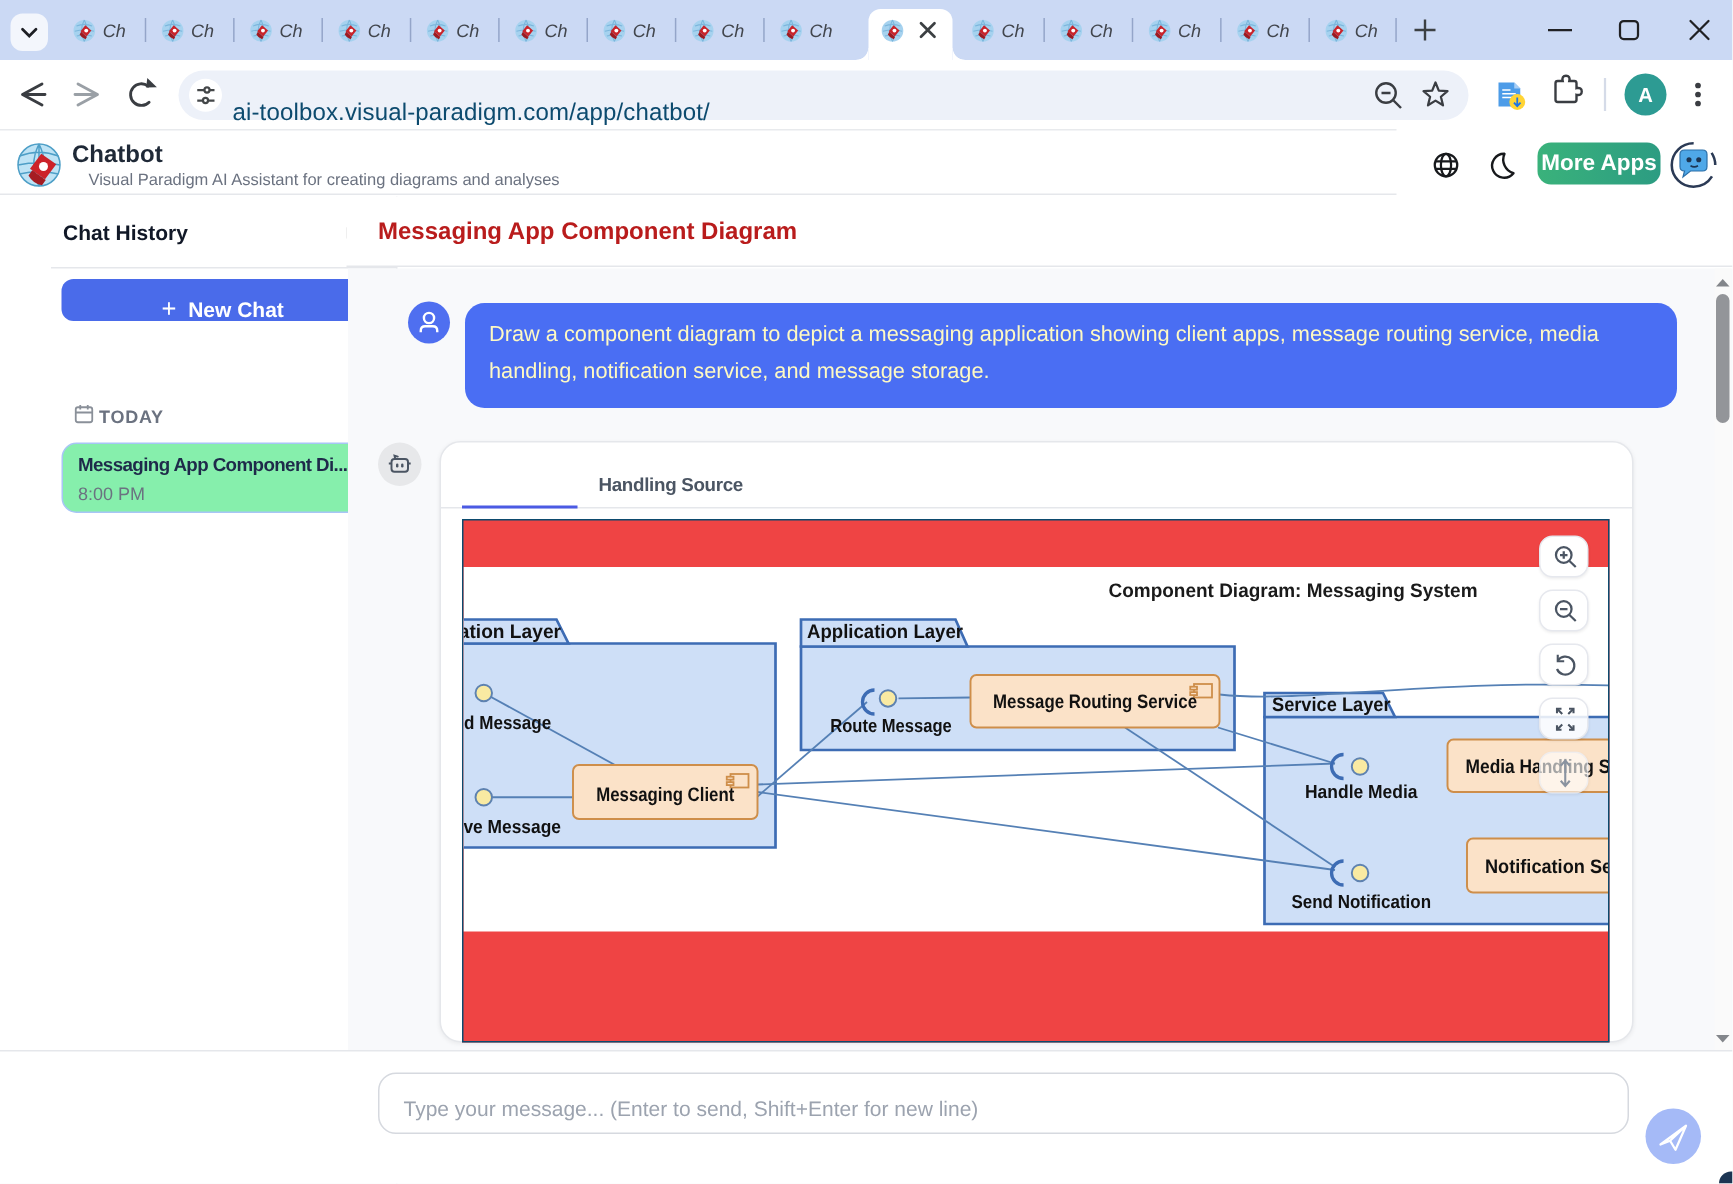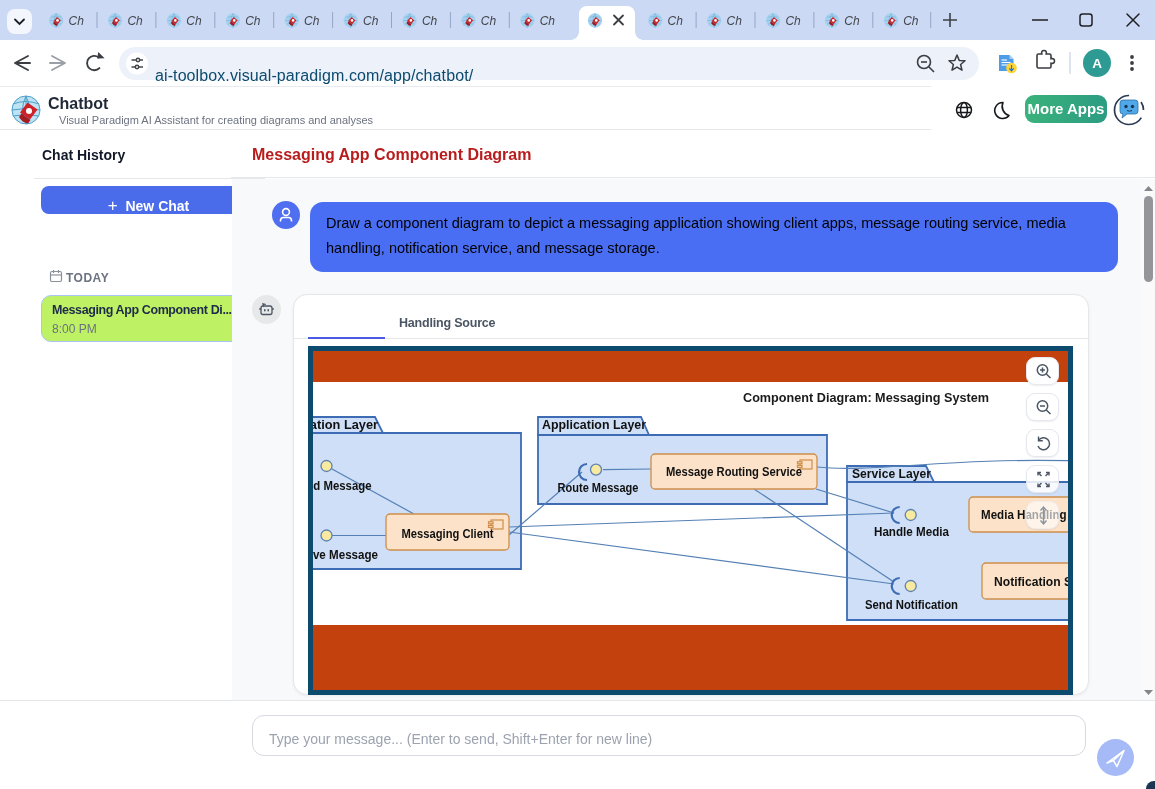--- a/index.html
+++ b/index.html
@@ -19,37 +19,37 @@
 #appsub { position:absolute; left:48px; top:27px; font-size:11px; color:#6B7280;margin-left:11px; }
 #moreapps { position:absolute; left:1025px; top:8px; width:82px; height:28px; border-radius:9px; background:linear-gradient(90deg,#3AB27B,#2C9C82); color:#fff; font-size:15px; font-weight:bold; text-align:center; line-height:28px; }
 
 #sidebar { position:absolute; left:0; top:131px; width:231px; height:658px; background:#fff; border-right:1px solid #E5E7EB;margin-left:34px; }
 #sbtitle { position:absolute; left:8px; top:16px; font-size:14px; font-weight:bold; color:#111827; }
 #sbhr { position:absolute; left:0; top:46.5px; width:230px; height:1px; background:#E5E7EB; }
 #newchat { position:absolute; left:7px; top:55px; width:215px; height:28px; background:#4A6BEA; border-radius:8px; color:#fff; text-align:center; font-size:14px; font-weight:bold; line-height:39px; }
 #searchbox { position:absolute; left:7px; top:91px; width:215px; height:33px; border:1px solid #D8DBE0; border-radius:10px; background:#fff; }
 #searchbox span { position:absolute; left:12px; top:8px; font-size:14px; color:#9CA3AF; }
 #todayrow { position:absolute; left:32px; top:140px; font-size:12px; font-weight:bold; color:#6B7280; letter-spacing:0.5px; }
-#chatitem { position:absolute; left:7px; top:164px; width:250px; height:47px; background:#bef264; border:1px solid #A8C5F6; border-radius:10px; }
+#chatitem { position:absolute; left:7px; top:164px; width:250px; height:47px; background:#86efac; border:1px solid #A8C5F6; border-radius:10px; }
 #chatitem .t1 { position:absolute; left:10px; top:7px; font-size:12.5px; font-weight:bold; color:#1E2A4A; white-space:nowrap; overflow:hidden; width:198px; letter-spacing:-0.4px; }
 #chatitem .t2 { position:absolute; left:10px; top:26px; font-size:12px; color:#6B7280; }
 
 #mainhead { position:absolute; left:231px; top:131px; width:924px; height:47px; background:#fff; border-bottom:1px solid #E5E7EB; }
 #mainhead span { position:absolute; left:21px; top:15px; font-size:16px; font-weight:bold; color:#b91c1c; }
 #chatarea { position:absolute; left:232px; top:179px; width:923px; height:521px; background:#F8F9FB; }
 #uavatar { position:absolute; left:272px; top:201px; width:28px; height:28px; border-radius:50%; background:#4F6FF0; }
-#bubble { position:absolute; left:310px; top:202px; width:808px; height:70px; background:#4A6EF3; border-radius:13px; color:#000000; font-size:14px; }
+#bubble { position:absolute; left:310px; top:202px; width:808px; height:70px; background:#4A6EF3; border-radius:13px; color:#fef9c3; font-size:14px; }
 #bubble div { position:absolute; left:16px; top:9px; width:772px; line-height:24.5px; font-size:14.5px; }
 #bavatar { position:absolute; left:252px; top:295px; width:29px; height:29px; border-radius:50%; background:#E7E8EA; }
 #card { position:absolute; left:293px; top:294px; width:796px; height:401px; background:#fff; border:1px solid #E5E7EB; border-radius:14px; box-shadow:0 1px 3px rgba(0,0,0,0.06); }
 #tabdiag { position:absolute; left:323px; top:316px; font-size:18px; font-weight:bold; letter-spacing:-0.2px; color:#701a75;margin-top:35px; }
 #tabsrc { position:absolute; left:399px; top:316px; font-size:12.5px; font-weight:bold; letter-spacing:-0.2px; color:#4B5563; }
 #tabline { position:absolute; left:308px; top:336.5px; width:77px; height:2px; background:#4B5AE3; }
 #tabhr { position:absolute; left:294px; top:338px; width:794px; height:1px; background:#E5E7EB; }
-#dcontainer { position:absolute; left:308px; top:346px; width:765px; height:349px; border:5px solid #0c4a6e; background:#c2410c; overflow:hidden; }
+#dcontainer { position:absolute; left:308px; top:346px; width:765px; height:349px; border:1px solid #0c4a6e; background:#ef4444; overflow:hidden; }
 #dwhite { position:absolute; left:0; top:31px; width:765px; height:243px; background:#fff; }
 
 .ctlbtn { position:absolute; width:33px; height:28px; background:#fff; border:1px solid #E6E8EE; border-radius:9px; box-shadow:0 1px 2px rgba(0,0,0,0.07); }
 
 #footer { position:absolute; left:0; top:700px; width:1155px; height:89px; background:#fff; border-top:1px solid #E5E7EB; }
 #msginput { position:absolute; left:252px; top:14px; width:834px; height:41px; border:1px solid #D6D9DF; border-radius:12px; background:#fff; }
 #msginput span { position:absolute; left:16px; top:15px; font-size:14px; color:#9CA3AF; }
 #sendbtn { position:absolute; left:1097px; top:38px; width:37px; height:37px; border-radius:50%; background:#A5BAF7; }
 
 #sbtrack { position:absolute; left:1143px; top:179px; width:11px; height:521px; background:#FAFAFA; }

